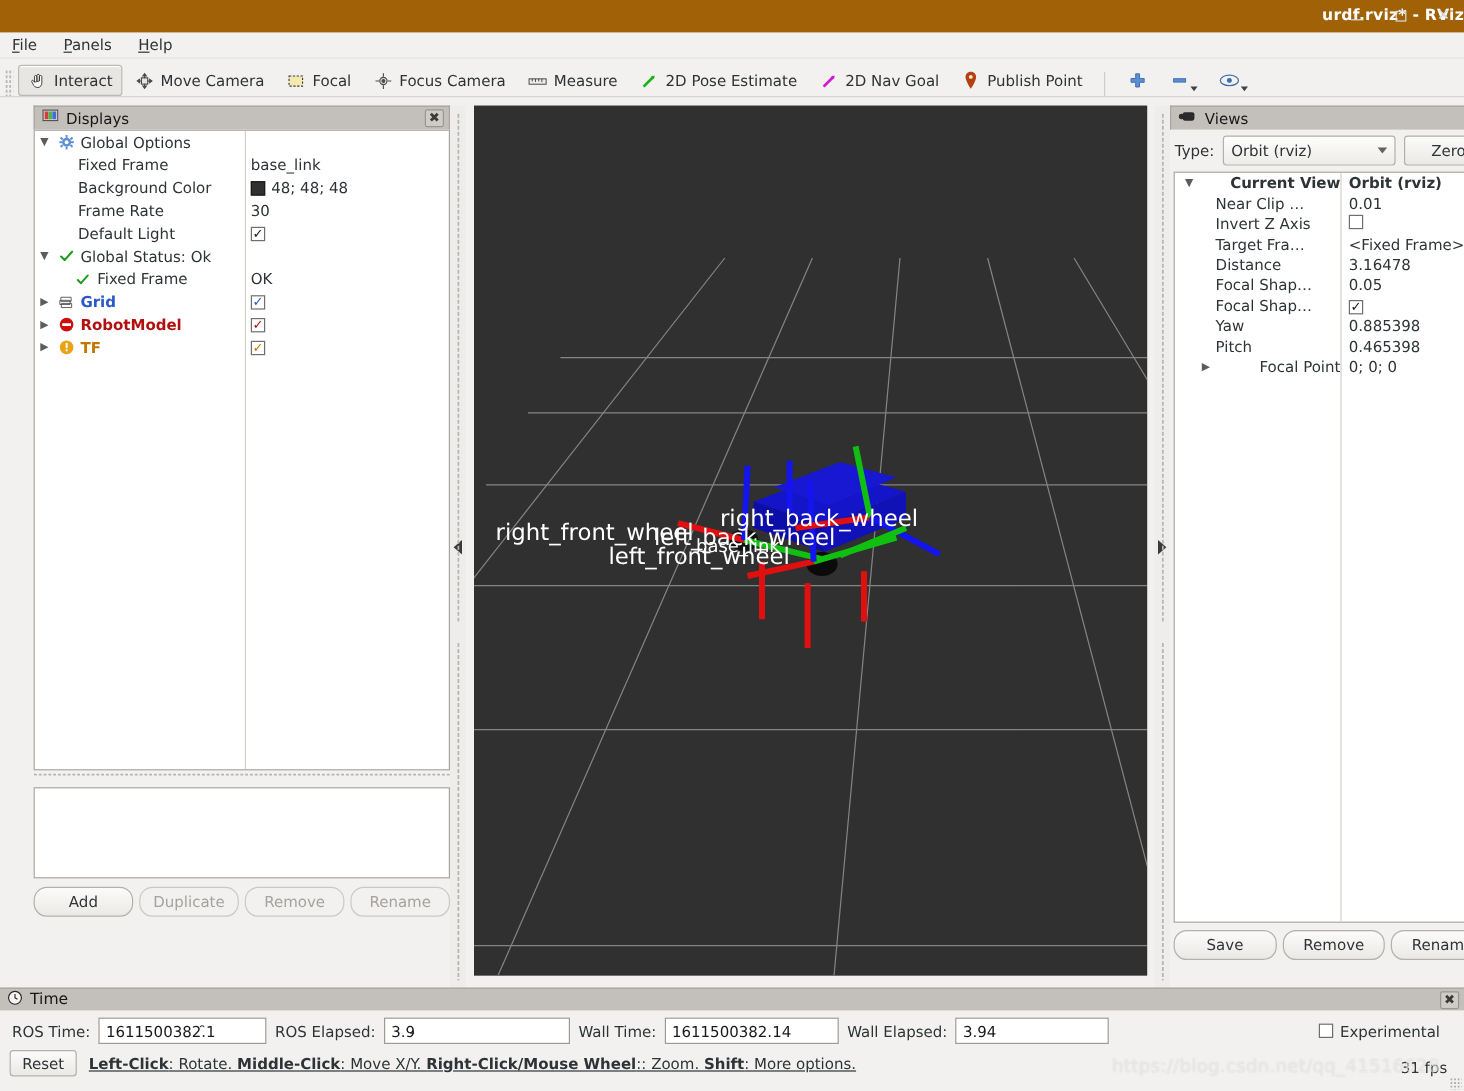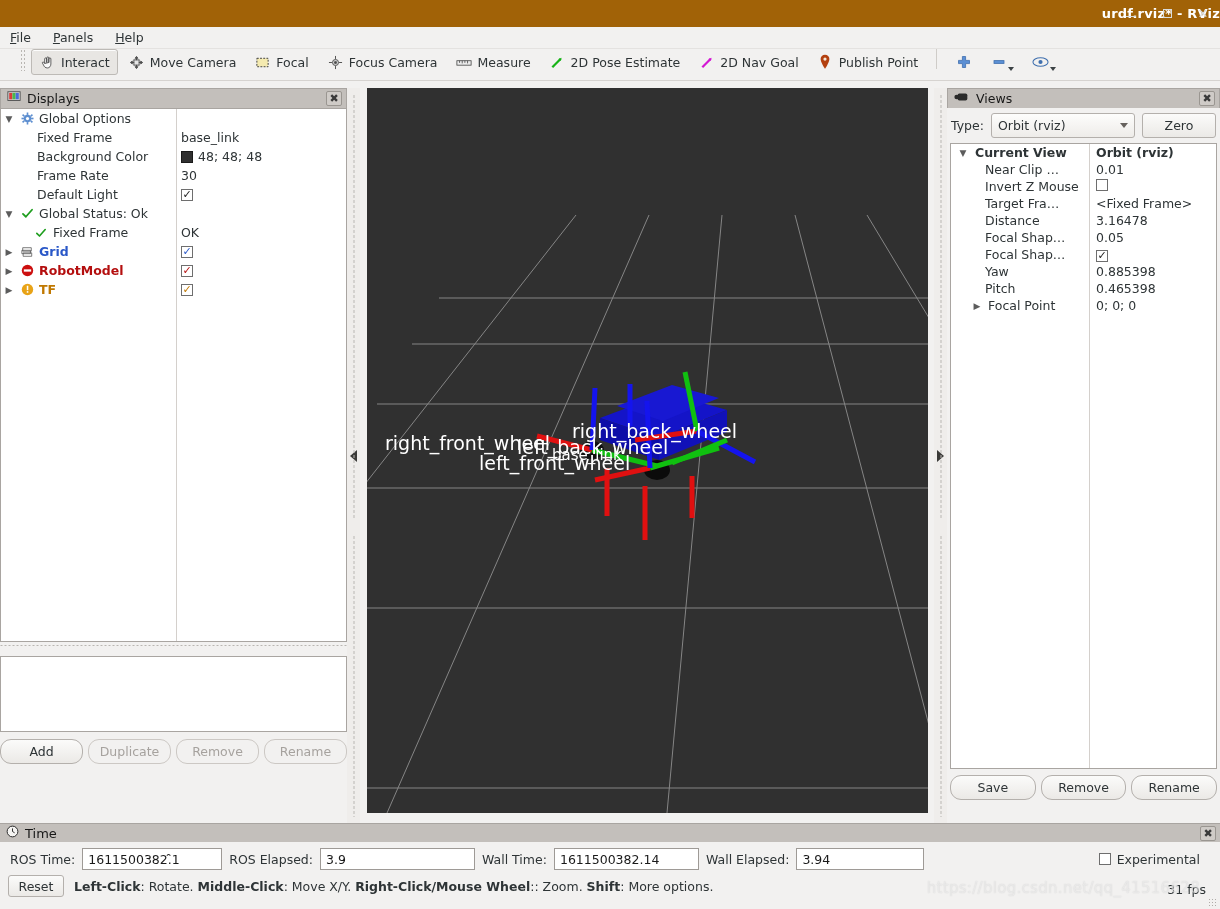--- a/index.html
+++ b/index.html
@@ -27,41 +27,41 @@
   .winbtn.box span { display:block; width:9px; height:9px; border:1.6px solid #d9dcdd; }
   .winbtn.min span { display:block; width:10px; height:1.8px; background:#d9dcdd; margin-top:6px; }
 
   
   .menubar { height: 22px; background: #f2f1f0; display: flex; align-items: center;
              padding-left: 10px; gap: 22px; border-bottom: 1px solid #e4e2e0; }
   .menuitem { font-size: 12.5px; color: #2e3436; cursor: default; }
   .menuitem u { text-decoration: underline; }
 
   
-  .toolbar { height: 32px; background: #f2f1f0; display: flex; align-items: flex-start;
-             padding-left: 20px; border-bottom: 1px solid #d6d3d0; gap: 2px; }
+  .toolbar { height: 32px; background: #f2f1f0; display: flex; align-items: flex-end;
+             padding-left: 4px; border-bottom: 1px solid #d6d3d0; gap: 2px; }
   .tgrip { width: 7px; height: 22px; margin-right: 2px;
            background-image: radial-gradient(#b9b6b2 40%, transparent 41%);
            background-size: 3px 4px; }
   .tbtn { display: flex; align-items: center; gap: 5px; height: 26px;
           padding: 0 7px; border: 1px solid transparent; border-radius: 3px;
           font-size: 12.5px; color: #2e3436; cursor: default; white-space: nowrap; }
   .tbtn.active { background: #e8e6e3; border-color: #bdbab6;
                  box-shadow: inset 0 1px 0 #fdfdfd; }
   .tsep { width: 1px; height: 20px; background: #cfccc8; margin: 0 8px; }
   .ticon { width: 17px; height: 17px; display: inline-flex;
            align-items: center; justify-content: center; }
   .drop-caret { width:0;height:0;border-left:3.5px solid transparent;
                 border-right:3.5px solid transparent;border-top:4px solid #3c4245;
                 margin-top:14px; margin-left:-4px; }
 
   
   .body { position: absolute; top: 88px; left: 0; width: 1220px; height: 735px; }
 
-  .panel { position: absolute; background: #f2f1f0; }
+  .panel { position: absolute; background: #f2f1f0; margin-left: 28px; }
   .panel-head { height: 20px; background: #c3bfbb; display: flex;
                 align-items: center; padding: 0 4px 0 6px; gap: 6px;
                 border: 1px solid #a9a5a1; border-bottom: none; }
   .panel-head .ph-title { font-size: 12.5px; color: #171717; flex: 1; }
   .ph-close { width: 16px; height: 15px; border: 1px solid #9a9691;
               background: #cfcbc7; display: flex; align-items: center;
               justify-content: center; font-size: 11px; color: #3a3a3a;
               border-radius: 2px; line-height: 1; }
 
   
@@ -127,21 +127,21 @@
            justify-content: space-between; }
   .combo .cr { width:0;height:0;border-left:4px solid transparent;
                border-right:4px solid transparent;border-top:5px solid #66625e; }
   .zero-btn { width: 74px; height: 25px; border: 1px solid #b4b0ac; border-radius: 3px;
               background: linear-gradient(#fbfbfa,#ebe9e6); font-size: 12.5px;
               display: flex; align-items: center; justify-content: center; color: #2e3436; }
   .vtree { background: #ffffff; border: 1px solid #a9a5a1; height: 626px;
            margin: 0 3px; position: relative; overflow: hidden; }
   .vtree .colsplit2 { position: absolute; left: 138px; top: 0; bottom: 0; width: 1px; background: #d4d0cc; }
   .vrow { display: flex; align-items: center; height: 17px; font-size: 12.5px; color: #2e3436; }
-  .vlabel { width: 138px; padding-left: 22px; white-space: nowrap; overflow: hidden; }
+  .vlabel { width: 138px; padding-left: 22px; white-space: nowrap; overflow: hidden; justify-content: space-between; }
   .vlabel.top { padding-left: 4px; display: flex; align-items: center; gap: 4px; font-weight: bold; }
   .vlabel.sub { padding-left: 34px; }
   .vval { padding-left: 7px; white-space: nowrap; }
   .vval.bold { font-weight: bold; }
 
   
   .timepanel { position: absolute; left: 0; top: 823px; width: 1220px; height: 86px;
                background: #f2f1f0; }
   .time-head { height: 19px; background: #c3bfbb; display: flex; align-items: center;
                padding: 0 4px 0 6px; gap: 6px; border-top: 1px solid #a9a5a1; }
@@ -152,21 +152,21 @@
             display: flex; align-items: center; padding: 0 5px; font-size: 12.5px;
             color: #1a1a1a; }
   .tfield.w1 { width: 140px; } .tfield.w2 { width: 155px; }
   .tfield.w3 { width: 145px; } .tfield.w4 { width: 128px; }
   .exp-wrap { margin-left: auto; display: flex; align-items: center; gap: 6px; padding-right: 12px; }
   .statusrow { display: flex; align-items: center; gap: 10px; padding: 5px 8px 0 8px;
                position: relative; }
   .reset-btn { width: 56px; height: 22px; border: 1px solid #b4b0ac; border-radius: 3px;
                background: linear-gradient(#fbfbfa,#ebe9e6); font-size: 12.5px;
                display: flex; align-items: center; justify-content: center; color: #2e3436; }
-  .hint { font-size: 12.5px; color: #2e3436; }
+  .hint { font-size: 12.5px; color: #2e3436; text-decoration: underline; }
   .hint b { font-weight: bold; }
   .fps { position: absolute; right: 14px; bottom: 0px; font-size: 12.5px; color: #2e3436; }
   .watermark { position: absolute; right: 20px; bottom: 12px; font-size: 15px;
                color: rgba(255,255,255,0.55); letter-spacing: .3px;
                text-shadow: 0 0 1px rgba(120,120,120,.35); pointer-events: none; }
   .resizer { position: absolute; right: 2px; bottom: 1px; width: 10px; height: 10px;
              background-image: radial-gradient(#b0aca8 45%, transparent 46%);
              background-size: 3px 3px; }
 </style>
 </head>
@@ -571,21 +571,21 @@
             </span>
             <span class="vval bold">Orbit (rviz)</span>
           </div>
 
           <div class="vrow">
             <span class="vlabel sub">Near Clip …</span>
             <span class="vval">0.01</span>
           </div>
 
           <div class="vrow">
-            <span class="vlabel sub">Invert Z Mouse</span>
+            <span class="vlabel sub">Invert Z Axis</span>
             <span class="vval">
               <span class="cbx"></span>
             </span>
           </div>
 
           <div class="vrow">
             <span class="vlabel sub">Target Fra…</span>
             <span class="vval">&lt;Fixed Frame&gt;</span>
           </div>
 

